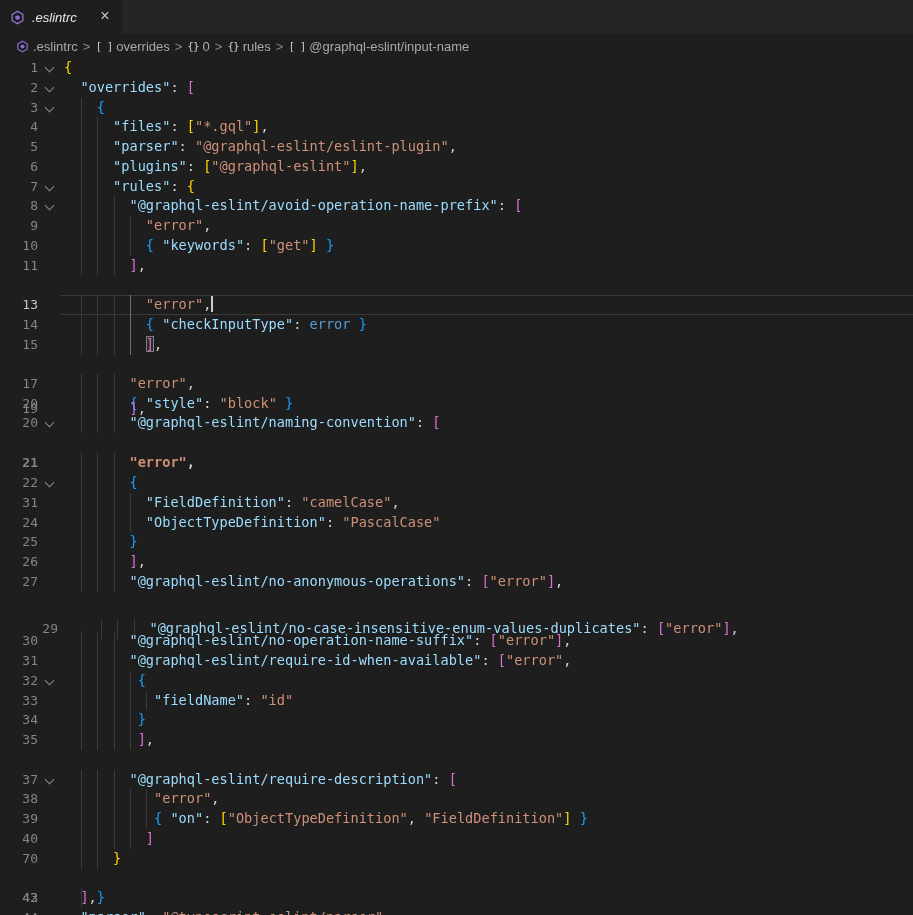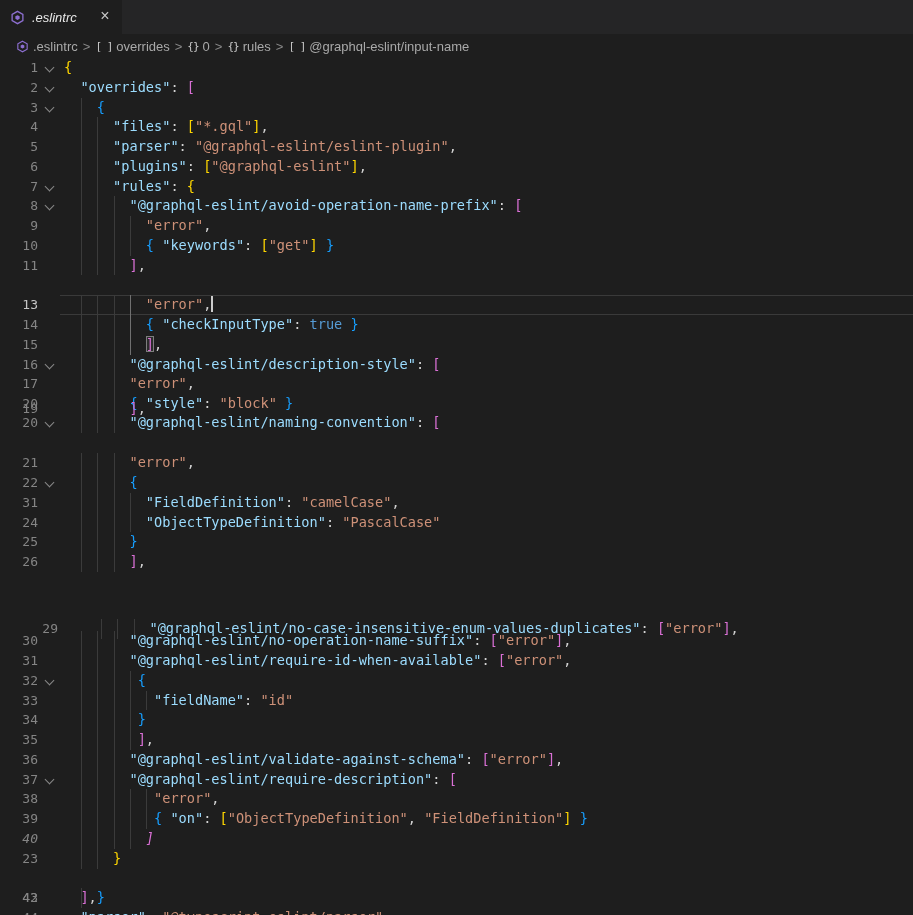--- a/index.html
+++ b/index.html
@@ -175,38 +175,30 @@
       <div class="guide active" style="left: 130.02px;"></div>
       <div class="gutter-num">13</div>
       <span class="code">          <span class="tk-s">"error"</span><span class="tk-p">,</span><span class="cursor"></span></span>
     </div>
     <div class="row" style="top: 257.01px;">
       <div class="guide" style="left: 80.88px;"></div>
       <div class="guide" style="left: 97.26px;"></div>
       <div class="guide" style="left: 113.64px;"></div>
       <div class="guide active" style="left: 130.02px;"></div>
       <div class="gutter-num">14</div>
-      <span class="code">          <span class="tk-u">{</span><span class="tk-p"> </span><span class="tk-k">"checkInputType"</span><span class="tk-p">: </span><span class="tk-t">true</span><span class="tk-p"> </span><span class="tk-u">}</span></span>
+      <span class="code">          <span class="tk-u">{</span><span class="tk-p"> </span><span class="tk-k">"checkInputType"</span><span class="tk-p">: </span><span class="tk-t">error</span><span class="tk-p"> </span><span class="tk-u">}</span></span>
     </div>
     <div class="row" style="top: 276.78px;">
       <div class="guide" style="left: 80.88px;"></div>
       <div class="guide" style="left: 97.26px;"></div>
       <div class="guide" style="left: 113.64px;"></div>
       <div class="guide active" style="left: 130.02px;"></div>
       <div class="gutter-num">15</div>
       <span class="code">          <span class="tk-o bm">]</span><span class="tk-p">,</span></span>
     </div>
-    <div class="row" style="top: 296.55px;">
-      <div class="guide" style="left: 80.88px;"></div>
-      <div class="guide" style="left: 97.26px;"></div>
-      <div class="guide" style="left: 113.64px;"></div>
-      <div class="gutter-num">16</div>
-      <span class="chev"></span>
-      <span class="code">        <span class="tk-k">"@graphql-eslint/description-style"</span><span class="tk-p">: </span><span class="tk-o">[</span></span>
-    </div>
     <div class="row" style="top: 316.32px;">
       <div class="guide" style="left: 80.88px;"></div>
       <div class="guide" style="left: 97.26px;"></div>
       <div class="guide" style="left: 113.64px;"></div>
       <div class="gutter-num">17</div>
       <span class="code">        <span class="tk-s">"error"</span><span class="tk-p">,</span></span>
     </div>
     <div class="row" style="top: 336.09px;">
       <div class="guide" style="left: 80.88px;"></div>
       <div class="guide" style="left: 97.26px;"></div>
@@ -222,21 +214,21 @@
       <span class="code">        <span class="tk-o">]</span><span class="tk-p">,</span></span>
     </div>
     <div class="row" style="top: 355px;">
       <div class="guide" style="left: 80.88px;"></div>
       <div class="guide" style="left: 97.26px;"></div>
       <div class="guide" style="left: 113.64px;"></div>
       <div class="gutter-num">20</div>
       <span class="chev"></span>
       <span class="code">        <span class="tk-k">"@graphql-eslint/naming-convention"</span><span class="tk-p">: </span><span class="tk-o">[</span></span>
     </div>
-    <div class="row" style="top: 395.4px;">
+    <div class="row" style="top: 395.4px; font-weight: bold;">
       <div class="guide" style="left: 80.88px;"></div>
       <div class="guide" style="left: 97.26px;"></div>
       <div class="guide" style="left: 113.64px;"></div>
       <div class="gutter-num">21</div>
       <span class="code">        <span class="tk-s">"error"</span><span class="tk-p">,</span></span>
     </div>
     <div class="row" style="top: 415.17px;">
       <div class="guide" style="left: 80.88px;"></div>
       <div class="guide" style="left: 97.26px;"></div>
       <div class="guide" style="left: 113.64px;"></div>
@@ -266,20 +258,27 @@
       <div class="guide" style="left: 113.64px;"></div>
       <div class="gutter-num">25</div>
       <span class="code">        <span class="tk-u">}</span></span>
     </div>
     <div class="row" style="top: 494.25px;">
       <div class="guide" style="left: 80.88px;"></div>
       <div class="guide" style="left: 97.26px;"></div>
       <div class="guide" style="left: 113.64px;"></div>
       <div class="gutter-num">26</div>
       <span class="code">        <span class="tk-o">]</span><span class="tk-p">,</span></span>
+    </div>
+    <div class="row" style="top: 514.02px;">
+      <div class="guide" style="left: 80.88px;"></div>
+      <div class="guide" style="left: 97.26px;"></div>
+      <div class="guide" style="left: 113.64px;"></div>
+      <div class="gutter-num">27</div>
+      <span class="code">        <span class="tk-k">"@graphql-eslint/no-anonymous-operations"</span><span class="tk-p">: </span><span class="tk-o">[</span><span class="tk-s">"error"</span><span class="tk-o">]</span><span class="tk-p">,</span></span>
     </div>
     <div class="row" style="top: 561px; margin-left: 20px;">
       <div class="guide" style="left: 80.88px;"></div>
       <div class="guide" style="left: 97.26px;"></div>
       <div class="guide" style="left: 113.64px;"></div>
       <div class="gutter-num">29</div>
       <span class="code">        <span class="tk-k">"@graphql-eslint/no-case-insensitive-enum-values-duplicates"</span><span class="tk-p">: </span><span class="tk-o">[</span><span class="tk-s">"error"</span><span class="tk-o">]</span><span class="tk-p">,</span></span>
     </div>
     <div class="row" style="top: 573.33px;">
       <div class="guide" style="left: 80.88px;"></div>
@@ -322,27 +321,20 @@
       <span class="code">         <span class="tk-u">}</span></span>
     </div>
     <div class="row" style="top: 672.18px;">
       <div class="guide" style="left: 80.88px;"></div>
       <div class="guide" style="left: 97.26px;"></div>
       <div class="guide" style="left: 113.64px;"></div>
       <div class="guide" style="left: 130.02px;"></div>
       <div class="gutter-num">35</div>
       <span class="code">         <span class="tk-o">]</span><span class="tk-p">,</span></span>
     </div>
-    <div class="row" style="top: 691.95px;">
-      <div class="guide" style="left: 80.88px;"></div>
-      <div class="guide" style="left: 97.26px;"></div>
-      <div class="guide" style="left: 113.64px;"></div>
-      <div class="gutter-num">36</div>
-      <span class="code">        <span class="tk-k">"@graphql-eslint/validate-against-schema"</span><span class="tk-p">: </span><span class="tk-o">[</span><span class="tk-s">"error"</span><span class="tk-o">]</span><span class="tk-p">,</span></span>
-    </div>
     <div class="row" style="top: 711.72px;">
       <div class="guide" style="left: 80.88px;"></div>
       <div class="guide" style="left: 97.26px;"></div>
       <div class="guide" style="left: 113.64px;"></div>
       <div class="gutter-num">37</div>
       <span class="chev"></span>
       <span class="code">        <span class="tk-k">"@graphql-eslint/require-description"</span><span class="tk-p">: </span><span class="tk-o">[</span></span>
     </div>
     <div class="row" style="top: 731.49px;">
       <div class="guide" style="left: 80.88px;"></div>
@@ -355,32 +347,32 @@
     </div>
     <div class="row" style="top: 751.26px;">
       <div class="guide" style="left: 80.88px;"></div>
       <div class="guide" style="left: 97.26px;"></div>
       <div class="guide" style="left: 113.64px;"></div>
       <div class="guide" style="left: 130.02px;"></div>
       <div class="guide" style="left: 146.4px;"></div>
       <div class="gutter-num">39</div>
       <span class="code">           <span class="tk-u">{</span><span class="tk-p"> </span><span class="tk-k">"on"</span><span class="tk-p">: </span><span class="tk-g">[</span><span class="tk-s">"ObjectTypeDefinition"</span><span class="tk-p">, </span><span class="tk-s">"FieldDefinition"</span><span class="tk-g">]</span><span class="tk-p"> </span><span class="tk-u">}</span></span>
     </div>
-    <div class="row" style="top: 771.03px; font-style: italic;">
+    <div class="row" style="top: 771.03px;">
       <div class="guide" style="left: 80.88px;"></div>
       <div class="guide" style="left: 97.26px;"></div>
       <div class="guide" style="left: 113.64px;"></div>
       <div class="guide" style="left: 130.02px;"></div>
       <div class="gutter-num">40</div>
       <span class="code">          <span class="tk-o">]</span></span>
     </div>
     <div class="row" style="top: 790.8px;">
       <div class="guide" style="left: 80.88px;"></div>
       <div class="guide" style="left: 97.26px;"></div>
-      <div class="gutter-num">23</div>
+      <div class="gutter-num">70</div>
       <span class="code">      <span class="tk-g">}</span></span>
     </div>
     <div class="row" style="top: 830px;">
       <div class="guide" style="left: 80.88px;"></div>
       <div class="gutter-num">42</div>
       <span class="code">    <span class="tk-u">}</span></span>
     </div>
     <div class="row" style="top: 830.34px;">
       <div class="gutter-num">43</div>
       <span class="code">  <span class="tk-o">]</span><span class="tk-p">,</span></span>

